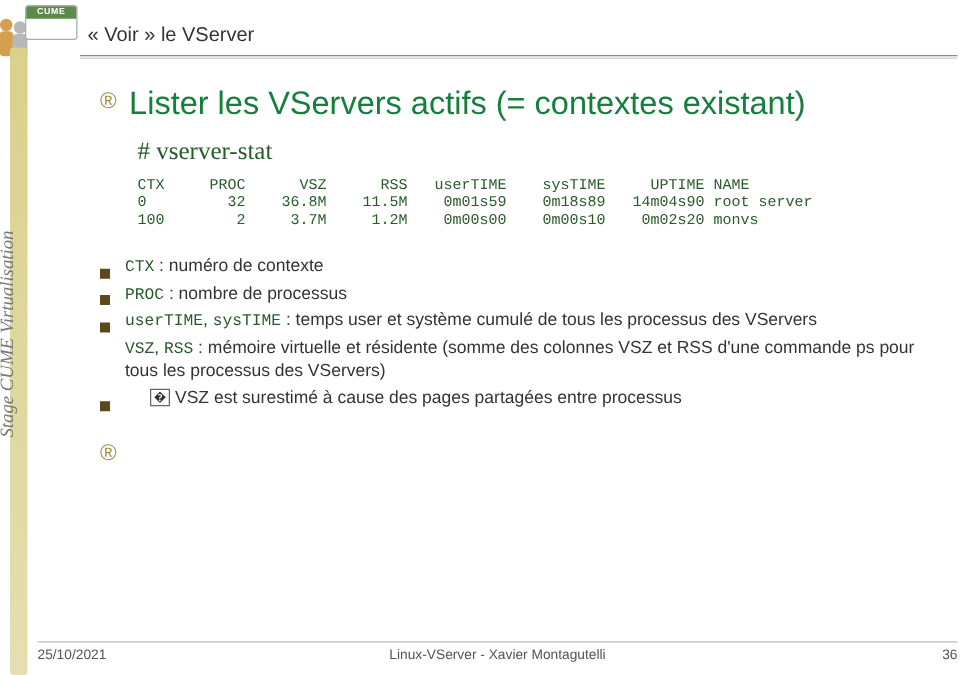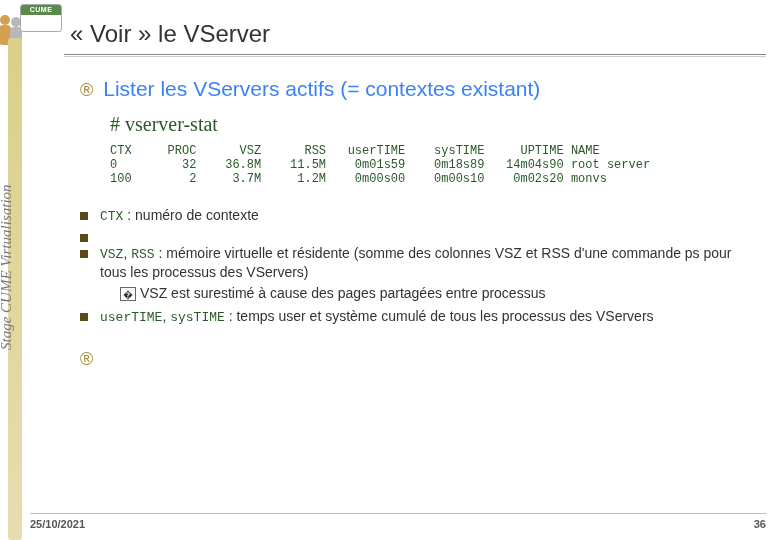--- a/index.html
+++ b/index.html
@@ -50,21 +50,21 @@
     bottom: 0;
     width: 14px;
     background: linear-gradient(180deg, #d9d08a 0%, #e6deb0 100%);
     border-radius: 3px;
   }
   .content {
     margin-left: 30px;
     padding-top: 20px;
   }
   .title {
-    font-size: 24px;
+    font-size: 16px;
     color: #333;
     font-weight: normal;
     margin-left: 40px;
     padding-bottom: 4px;
   }
   .title-rule {
     margin-left: 34px;
     margin-right: 14px;
     height: 3px;
     border-top: 1px solid #888;
@@ -82,22 +82,22 @@
     gap: 10px;
     margin-bottom: 12px;
   }
   .arrow-icon {
     color: #a38e3d;
     font-size: 18px;
     flex-shrink: 0;
     margin-top: 3px;
   }
   .arrow-text {
-    font-size: 21px;
-    color: #3b82f6;
+    font-size: 26px;
+    color: #15803d;
   }
   .command {
     margin-left: 30px;
     margin-top: 10px;
     font-family: Liberation Serif, serif;
     font-size: 20px;
     color: #2a5a2a;
   }
   .cmd-output {
     margin-left: 30px;
@@ -107,21 +107,21 @@
     color: #2a5a2a;
     white-space: pre;
   }
   .defs {
     margin-left: 50px;
     margin-top: 20px;
     margin-right: 20px;
   }
   .def-item {
     display: flex;
-    align-items: flex-start;
+    align-items: flex-end;
     gap: 12px;
     margin-bottom: 2px;
     font-size: 14px;
     color: #333;
   }
   .sq {
     width: 8px;
     height: 8px;
     background: #5a4a1a;
     flex-shrink: 0;
@@ -173,21 +173,20 @@
     left: 30px;
     right: 14px;
     bottom: 10px;
     display: flex;
     justify-content: space-between;
     align-items: flex-end;
     font-size: 11px;
     color: #555;
     border-top: 1px solid #bbb;
     padding-top: 4px;
-    font-weight: bold;
   }
   .footer .center { position: absolute; left: 50%; transform: translateX(-50%); }
 </style>
 </head>
 <body>
 
 <div class="people-icon">
   <svg width="30" height="40" viewBox="0 0 30 40">
     <circle cx="9" cy="10" r="5" fill="#d4a050"></circle>
     <rect x="3" y="15" width="12" height="20" rx="4" fill="#d4a050"></rect>
@@ -225,42 +224,46 @@
 
   <div class="defs">
     <div class="def-item">
       <div class="sq"></div>
       <div class="def-text">
         <span class="mono-inline">CTX</span><span> : numéro de contexte</span>
       </div>
     </div>
     <div class="def-item">
       <div class="sq"></div>
+      <div class="def-text">
+        <span class="mono-inline">PROC</span><span> : nombre de processus</span>
+      </div>
+    </div>
+    <div class="def-item">
+      <div class="sq"></div>
+      <div class="def-text">
+        <span class="mono-inline">userTIME</span>, <span class="mono-inline">sysTIME</span><span> : temps user et système cumulé de tous les processus des VServers</span>
+      </div>
     </div>
     <div class="def-item">
       <div class="sq"></div>
       <div class="def-text">
         <span class="mono-inline">VSZ</span>, <span class="mono-inline">RSS</span><span> : mémoire virtuelle et résidente (somme des colonnes VSZ et RSS d'une commande ps pour tous les processus des VServers)</span>
         <div class="sub-arrow">
           <span class="sub-ar-mark">�</span><span>VSZ est surestimé à cause des pages partagées entre processus</span>
         </div>
       </div>
     </div>
-    <div class="def-item">
-      <div class="sq"></div>
-      <div class="def-text">
-        <span class="mono-inline">userTIME</span>, <span class="mono-inline">sysTIME</span><span> : temps user et système cumulé de tous les processus des VServers</span>
-      </div>
-    </div>
   </div>
 
   <div class="note">
     <div class="arrow-item">
       <span class="arrow-icon">®</span>
     </div>
   </div>
 
 </div>
 
 <div class="footer">
   <span>25/10/2021</span>
+  <span class="center">Linux-VServer - Xavier Montagutelli</span>
   <span>36</span>
 </div>
 
 </body></html>

